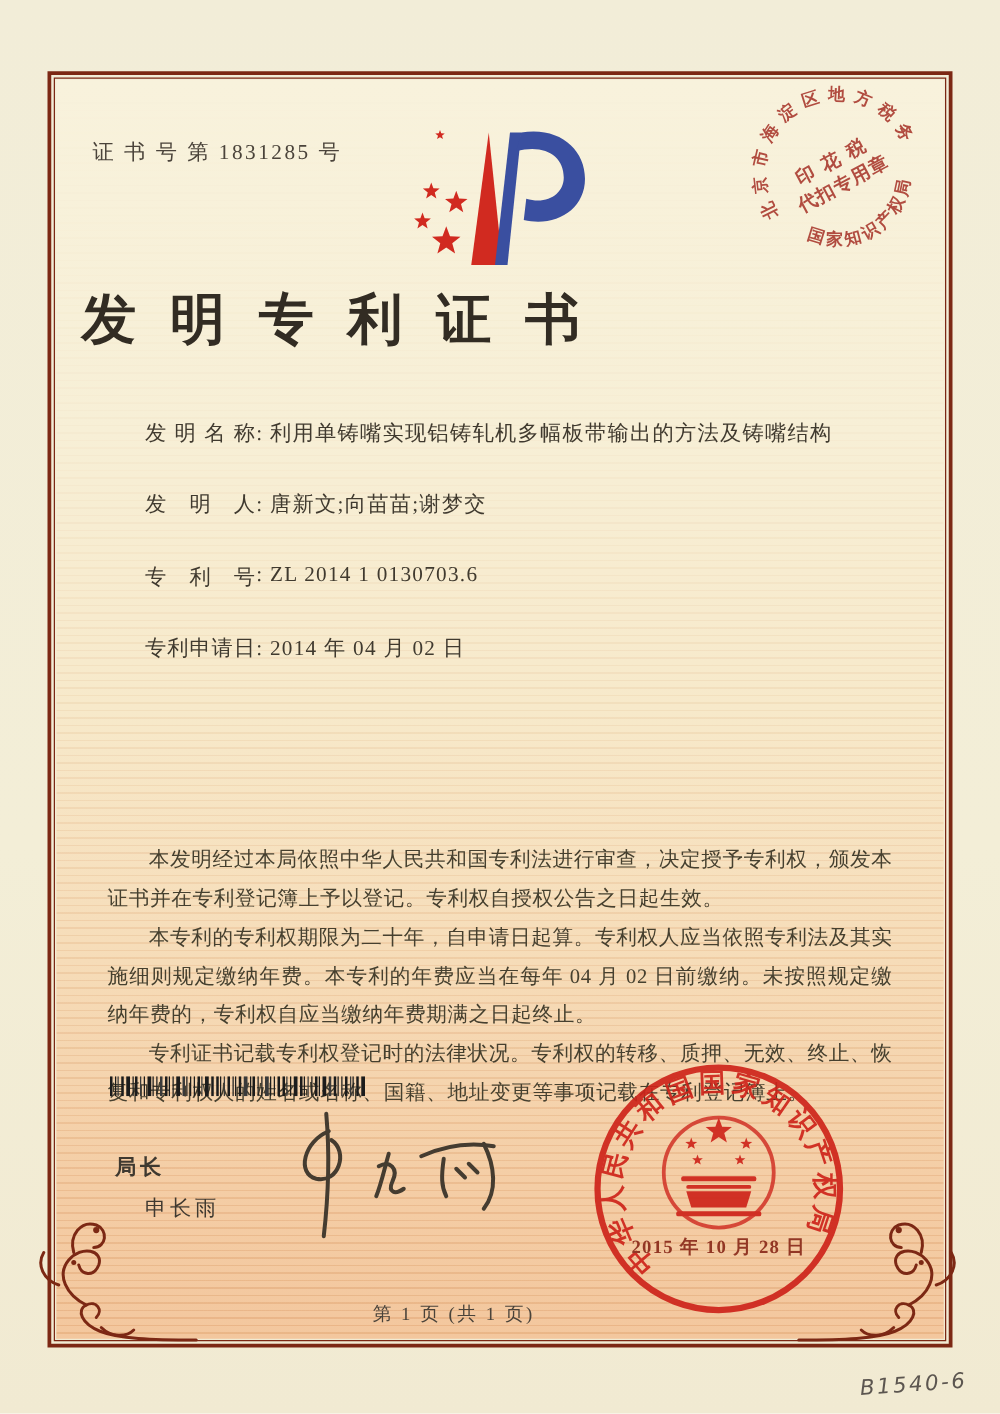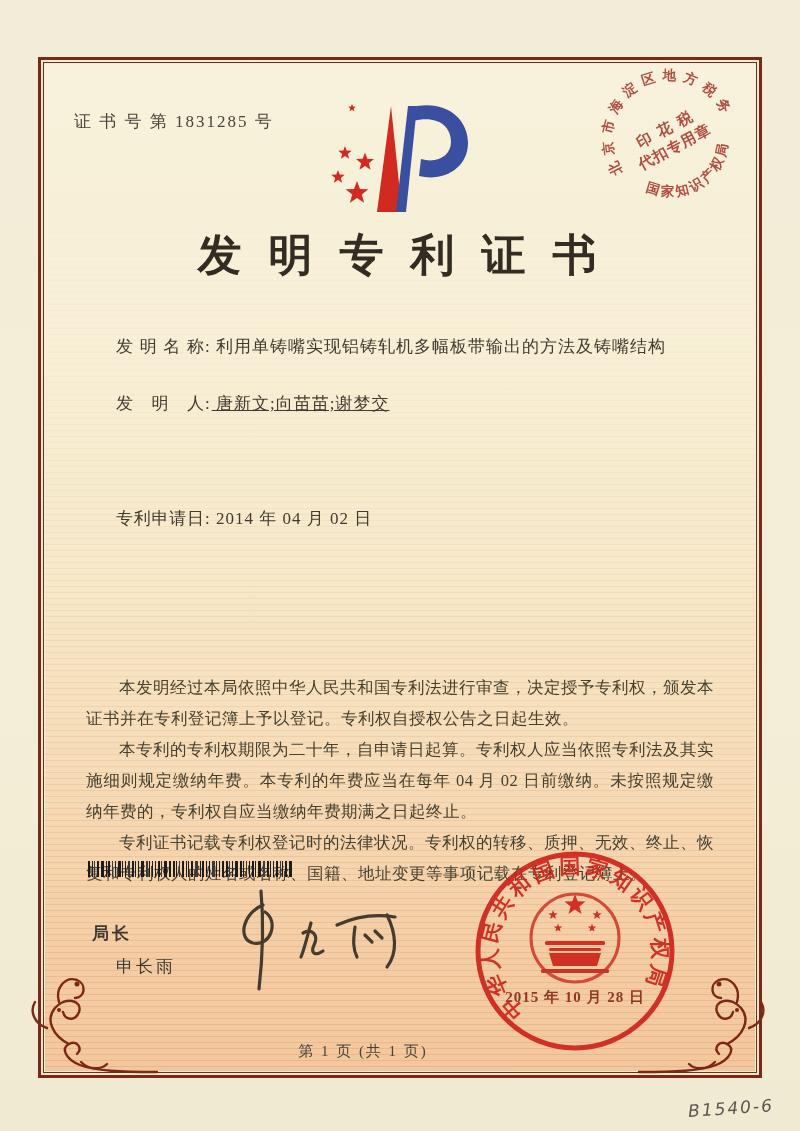--- a/index.html
+++ b/index.html
@@ -14,27 +14,27 @@
   .frame-inner{position:absolute; inset:2px; border:1px solid #7c2814; pointer-events:none;}
   
   .paper-bg{position:absolute; inset:4px;
     background:linear-gradient(180deg,#f8f2dc 0%,#f7efd6 28%,#f7e9ca 50%,#f6dcb8 70%,#f4cda5 88%,#f3c79e 100%);}
   .paper-lines{position:absolute; inset:4px;
     background:repeating-linear-gradient(180deg, rgba(205,126,66,0.28) 0px, rgba(205,126,66,0.28) 1px, rgba(0,0,0,0) 1px, rgba(0,0,0,0) 6px);
     -webkit-mask-image:linear-gradient(180deg, rgba(0,0,0,0) 0%, rgba(0,0,0,0.12) 30%, rgba(0,0,0,0.45) 60%, rgba(0,0,0,0.85) 100%);
     mask-image:linear-gradient(180deg, rgba(0,0,0,0) 0%, rgba(0,0,0,0.12) 30%, rgba(0,0,0,0.45) 60%, rgba(0,0,0,0.85) 100%);}
   .abs{position:absolute;}
   .cert-no{left:74px; top:110px; font-size:17px; color:#4a433a; letter-spacing:2px;}
-  .title{left:38px; top:226px; width:718px; text-align:center;
+  .title{left:38px; top:226px; width:718px; text-align:left;
     font-size:44px; font-weight:bold; color:#322c23; letter-spacing:27px; text-indent:27px;}
   .field{left:88px; height:24px; font-size:17px; color:#403a2f; white-space:nowrap;margin-left:28px;}
   .field .lbl{display:inline-block; width:88px; text-align:justify; text-align-last:justify; vertical-align:top;}
   .field .colon{display:inline-block; margin:0 2px 0 1px;}
   .field .val{letter-spacing:1px;}
-  .row0{top:335px;} .row1{top:392px;text-decoration:underline;} .row2{top:450px;}
+  .row0{top:335px;} .row1{top:392px;} .row2{top:450px;}
   .row3{top:507px;} .row4{top:565px;} .row5{top:622px;}
   .body-text{left:86px; top:672px; width:628px; font-size:16.5px; line-height:31px;
     color:#46402f; text-align:justify; letter-spacing:0.5px;}
   .body-text p{margin:0; text-indent:33px;}
   .sig-label{left:92px; font-size:17px; color:#3f3930; letter-spacing:3px;}
   .sig-title{top:922px;font-weight:bold;} .sig-name{top:955px;margin-left:24px;}
   .footer{left:253px; top:1042px; width:220px; text-align:center; font-size:15px;
     color:#4a433a; letter-spacing:2px;}
   .hand-note{left:688px; top:1098px; font-size:17px; color:#5c5650;
     font-family:"DejaVu Sans",sans-serif; font-style:italic; transform:rotate(-4deg); letter-spacing:2px;}
@@ -108,20 +108,24 @@
 
   <div class="abs title">发明专利证书</div>
 
   <div class="abs field row0">
     <span class="lbl">发明名称</span><span class="colon">:</span>
     <span class="val">利用单铸嘴实现铝铸轧机多幅板带输出的方法及铸嘴结构</span>
   </div>
   <div class="abs field row1">
     <span class="lbl">发明人</span><span class="colon">:</span>
     <span class="val">唐新文;向苗苗;谢梦交</span>
+  </div>
+  <div class="abs field row2">
+    <span class="lbl">专利号</span><span class="colon">:</span>
+    <span class="val">ZL 2014 1 0130703.6</span>
   </div>
   <div class="abs field row3">
     <span class="lbl">专利申请日</span><span class="colon">:</span>
     <span class="val">2014 年 04 月 02 日</span>
   </div>
 
   <div class="abs body-text">
     <p>本发明经过本局依照中华人民共和国专利法进行审查，决定授予专利权，颁发本证书并在专利登记簿上予以登记。专利权自授权公告之日起生效。</p>
     <p>本专利的专利权期限为二十年，自申请日起算。专利权人应当依照专利法及其实施细则规定缴纳年费。本专利的年费应当在每年 04 月 02 日前缴纳。未按照规定缴纳年费的，专利权自应当缴纳年费期满之日起终止。</p>
     <p>专利证书记载专利权登记时的法律状况。专利权的转移、质押、无效、终止、恢复和专利权人的姓名或名称、国籍、地址变更等事项记载在专利登记簿上。</p>

